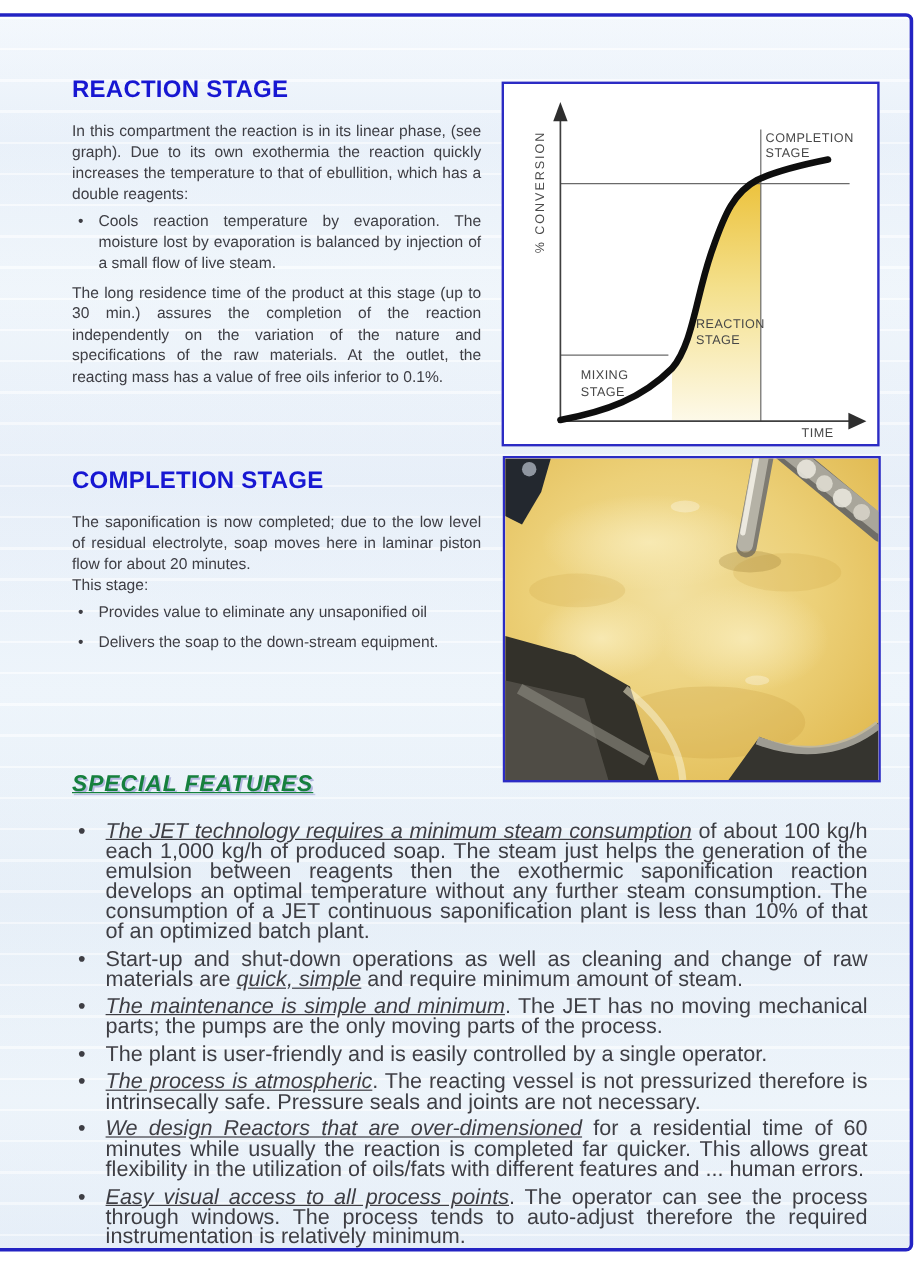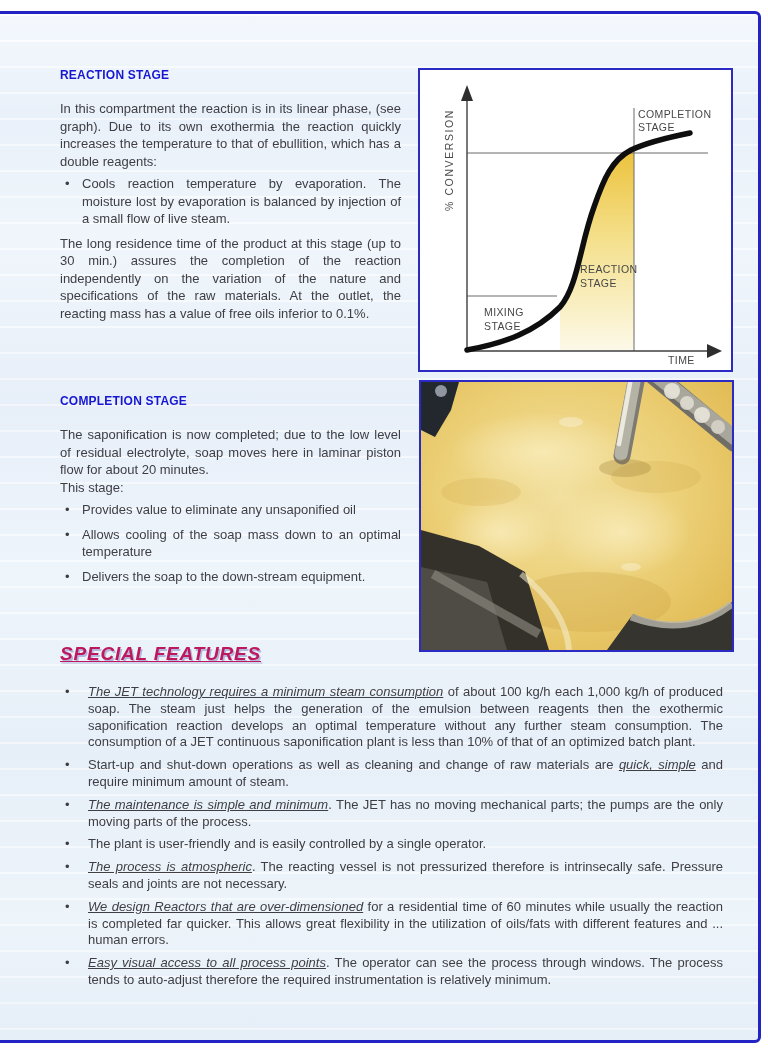--- a/index.html
+++ b/index.html
@@ -19,48 +19,48 @@
     position:absolute;inset:0;border-radius:4px;
     background:repeating-linear-gradient(180deg,rgba(255,255,255,0.35) 0 2px,rgba(210,225,242,0.18) 2px 26px);
   }
   .content{position:absolute;left:0;top:0;width:768px;height:1056px;}
 
   
   .block{position:absolute;left:60px;width:341px;color:#3e3e44;}
   #reaction-block{top:66px;}
   #completion-block{top:392px;}
   h2.sec{
-    font-size:12px;line-height:19px;font-weight:bold;
+    font-size:20px;line-height:19px;font-weight:bold;
     color:#1717d2;letter-spacing:.2px;margin:0 0 15px 0;
   }
   .block p{
     font-size:13px;line-height:17.5px;margin:0 0 4px 0;
     text-align:justify;
   }
   .block p.tight{margin:0;}
   .block ul{list-style:none;margin:5px 0 6px 0;padding:0;}
   .block li{
     position:relative;padding-left:22px;margin-bottom:7px;
     font-size:13px;line-height:17.5px;text-align:justify;
   }
   .block li::before{content:"\2022";position:absolute;left:5px;top:0;}
 
   
   #special-block{position:absolute;left:60px;top:642px;width:663px;color:#3e3e44;}
   h2.special{
     font-size:19px;line-height:23px;font-weight:bold;font-style:italic;
-    color:#be185d;letter-spacing:.8px;
+    color:#15803d;letter-spacing:.8px;
     text-decoration:underline;
     text-shadow:1.5px 1.5px 0 rgba(110,110,190,.45);
     margin:0 0 19px 0;
   }
   #special-block ul{list-style:none;margin:0;padding:0;}
   #special-block li{
     position:relative;padding-left:28px;margin-bottom:6px;
-    font-size:13px;line-height:16.8px;text-align:justify;
+    font-size:18px;line-height:16.8px;text-align:justify;
   }
   #special-block li::before{content:"\2022";position:absolute;left:5px;top:0;}
   .emu{font-style:italic;text-decoration:underline;}
 
   
   .figure{
     position:absolute;box-sizing:border-box;background:#ffffff;
     border:2px solid #2b2bc4;
   }
   #graph-fig{left:418px;top:68px;width:315px;height:304px;}
@@ -86,21 +86,20 @@
     </ul>
     <p>The long residence time of the product at this stage (up to 30 min.) assures the completion of the reaction independently on the variation of the nature and specifications of the raw materials. At the outlet, the reacting mass has a value of free oils inferior to 0.1%.</p>
   </div>
 
   <div class="block" id="completion-block">
     <h2 class="sec">COMPLETION STAGE</h2>
     <p class="tight">The saponification is now completed; due to the low level of residual electrolyte, soap moves here in laminar piston flow for about 20 minutes.</p>
     <p class="tight">This stage:</p>
     <ul>
       <li>Provides value to eliminate any unsaponified oil</li>
-      <li>Allows cooling of the soap mass down to an optimal temperature</li>
       <li>Delivers the soap to the down-stream equipment.</li>
     </ul>
   </div>
 
   <div id="special-block">
     <h2 class="special">SPECIAL FEATURES</h2>
     <ul>
       <li><span class="emu">The JET technology requires a minimum steam consumption</span><span> of about 100 kg/h each 1,000 kg/h of produced soap. The steam just helps the generation of the emulsion between reagents then the exothermic saponification reaction develops an optimal temperature without any further steam consumption. The consumption of a JET continuous saponification plant is less than 10% of that of an optimized batch plant.</span></li>
       <li><span>Start-up and shut-down operations as well as cleaning and change of raw materials are </span><span class="emu">quick, simple</span><span> and require minimum amount of steam.</span></li>
       <li><span class="emu">The maintenance is simple and minimum</span><span>. The JET has no moving mechanical parts; the pumps are the only moving parts of the process.</span></li>

